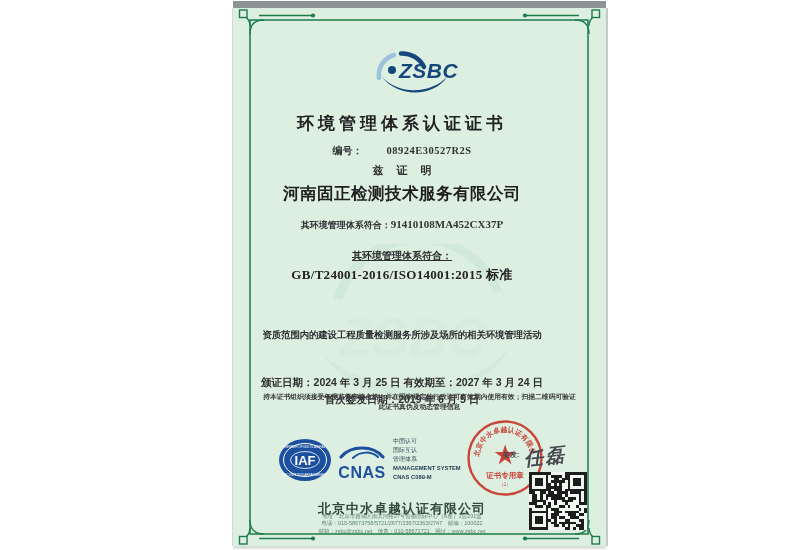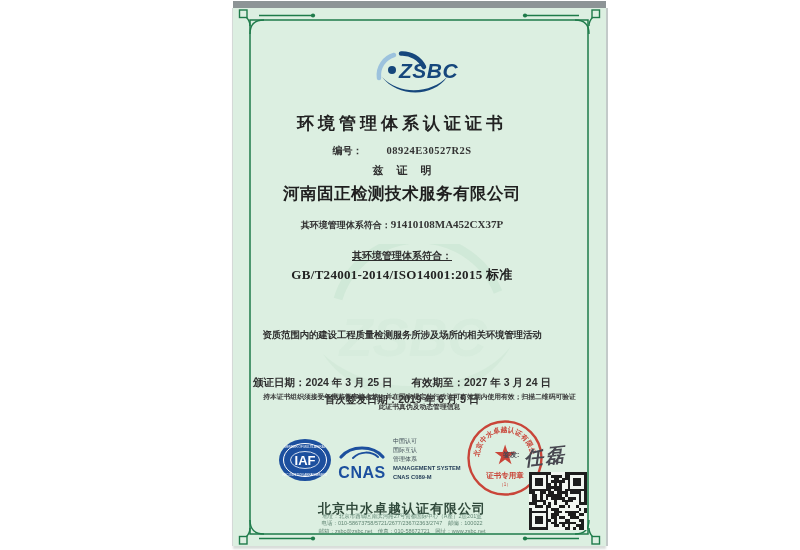--- a/index.html
+++ b/index.html
@@ -25,21 +25,21 @@
   .company{top:175px;font-size:16.5px;font-weight:bold;letter-spacing:.5px;color:#1f1f1f;}
   .addr{top:198px;font-size:9px;font-weight:bold;color:#333;}
   .code{top:210px;font-size:9px;font-weight:bold;color:#333;}
   .code .val{font-family:"Liberation Serif","DejaVu Serif",serif;font-size:11px;}
   .conforms{top:241px;font-size:10px;font-weight:bold;text-decoration:underline;}
   .standard{top:258px;font-size:13px;font-weight:bold;font-family:"Liberation Serif","DejaVu Serif",serif;letter-spacing:.3px;color:#232323;}
   .scopelab{top:300px;font-size:10px;font-weight:bold;}
   .scope{top:321px;font-size:9.5px;font-weight:bold;letter-spacing:-.2px;}
   .firstissue{top:348px;font-size:10.5px;font-weight:bold;margin-top:37px;}
   .daterow{top:368px;font-size:10.5px;font-weight:bold;}
-  .daterow span{margin:0 8px;text-align:center;}
+  .daterow span{margin:0 0;text-align:center;}
   .notes{top:384px;font-size:6.8px;font-weight:bold;line-height:10px;color:#3a3a3a;padding:0 30px;width:313px;}
   .acc-text{position:absolute;left:160px;top:429px;width:90px;text-align:left;color:#3d4a55;}
   .acc-text .zh{font-size:6px;line-height:9px;}
   .acc-text .en{font-size:5.8px;line-height:9px;font-weight:bold;color:#27405a;}
   .seal{position:absolute;left:232px;top:410px;width:80px;height:80px;opacity:.92;}
   .sig{position:absolute;left:270px;top:436px;width:92px;height:34px;color:#474750;white-space:nowrap;}
   .sig .lab{font-size:7px;font-weight:bold;vertical-align:6px;}
   .sig .name{font-family:"DejaVu Serif","Liberation Serif",serif;font-style:italic;font-size:19px;font-weight:bold;letter-spacing:2px;display:inline-block;transform:rotate(-6deg);}
   .qr{position:absolute;left:296px;top:464px;width:58px;height:58px;background:#f2f6f1;}
   .issuer{top:492px;font-size:13px;font-weight:bold;letter-spacing:1px;color:#30493b;}
@@ -97,21 +97,21 @@
     <span>编号：</span><span class="val">08924E30527R2S</span>
   </div>
   <div class="c certify">兹证明</div>
 
   <div class="c company">河南固正检测技术服务有限公司</div>
   <div class="c code">
     <span>其环境管理体系符合：</span><span class="val">91410108MA452CX37P</span>
   </div>
 
   <div class="c conforms">其环境管理体系符合：</div>
-  <div class="c standard">GB/T24001-2014/ISO14001:2015 标准</div>
+  <div class="c standard">GB/T24001-2016/ISO14001:2015 标准</div>
   <div class="c scope">资质范围内的建设工程质量检测服务所涉及场所的相关环境管理活动</div>
 
   <div class="c firstissue">首次签发日期：2019 年 6 月 5 日</div>
   <div class="c daterow">
     <span>颁证日期：2024 年 3 月 25 日</span>
     <span>有效期至：2027 年 3 月 24 日</span>
   </div>
   <div class="c notes">
     <span>持本证书组织须接受年度监督审核合格，并在国家规定的行政许可有效期内使用有效；扫描二维码可验证</span><br>
     <span>此证书真伪及动态管理信息</span>

